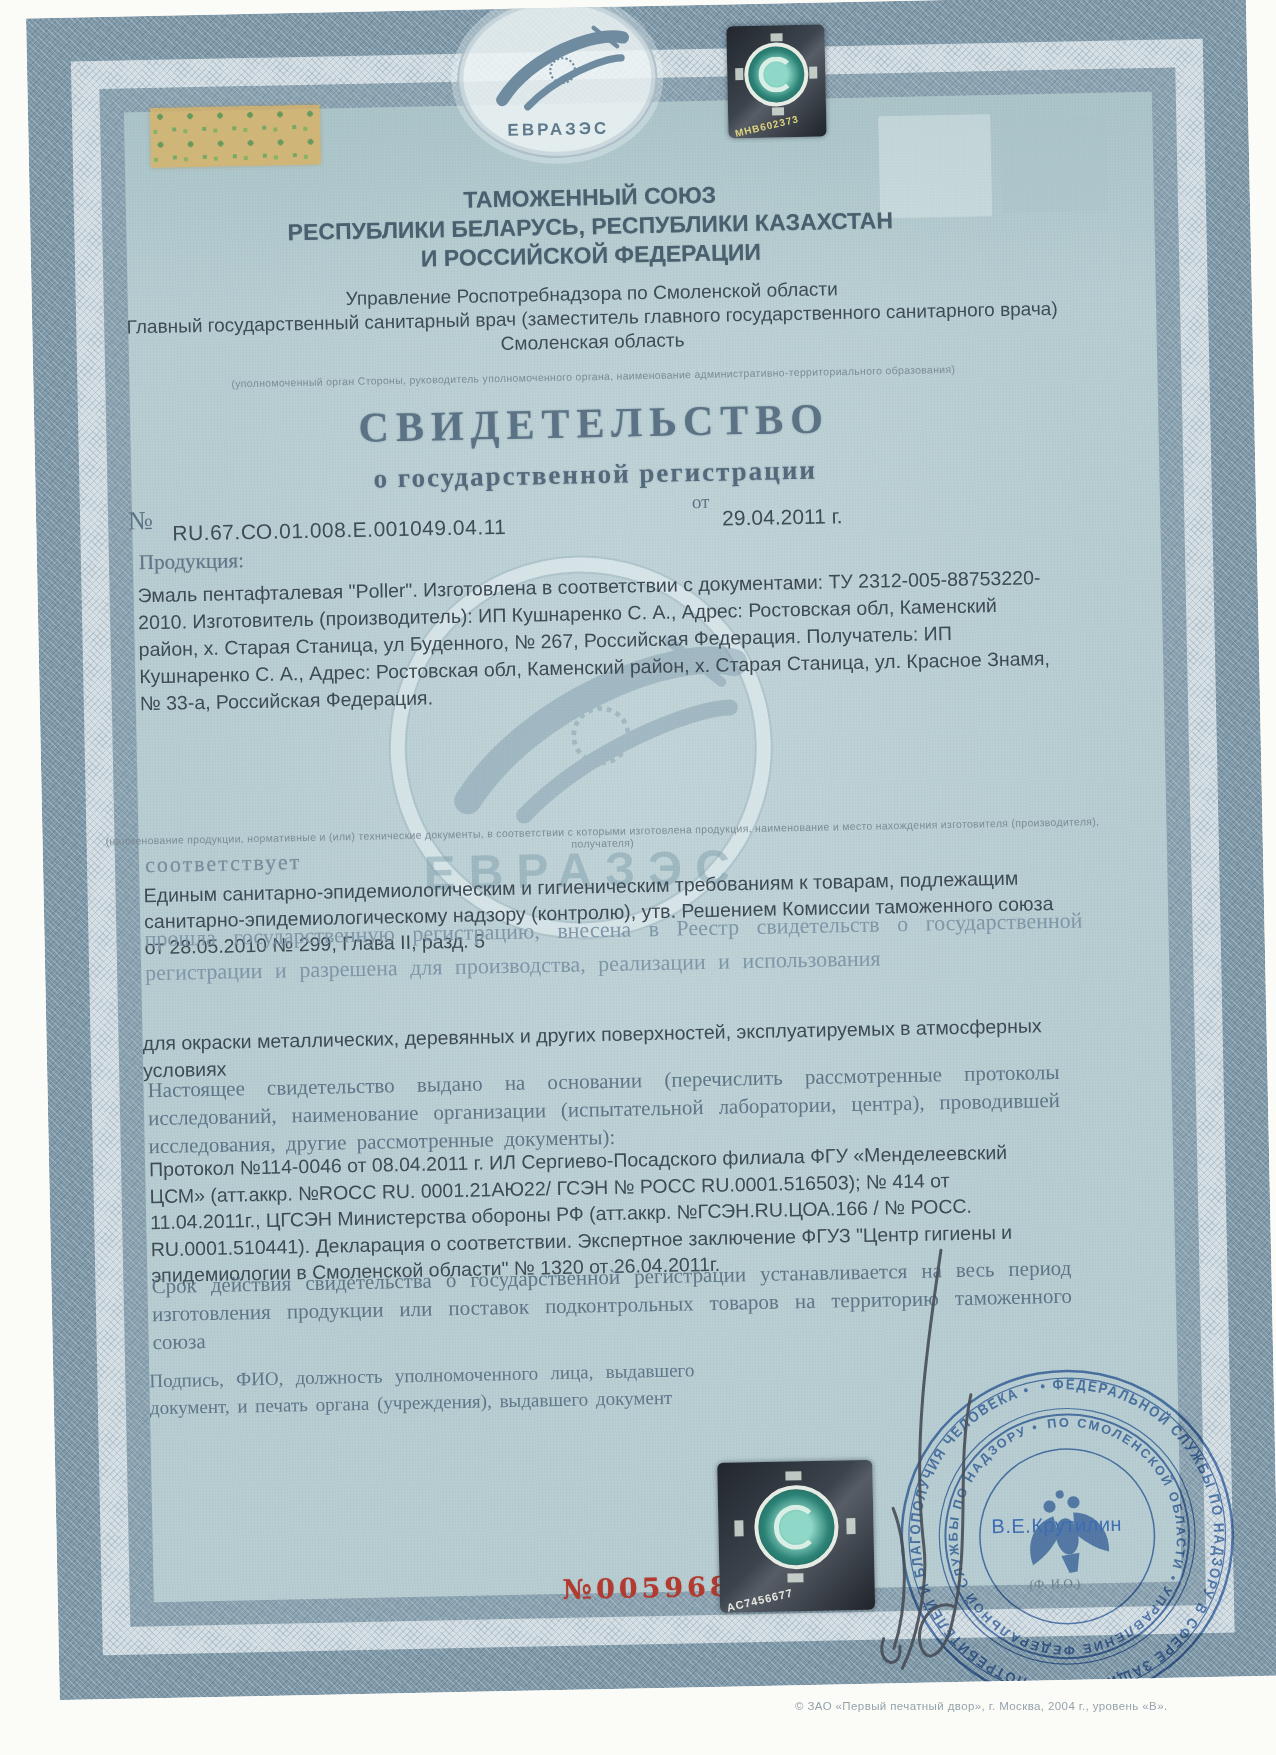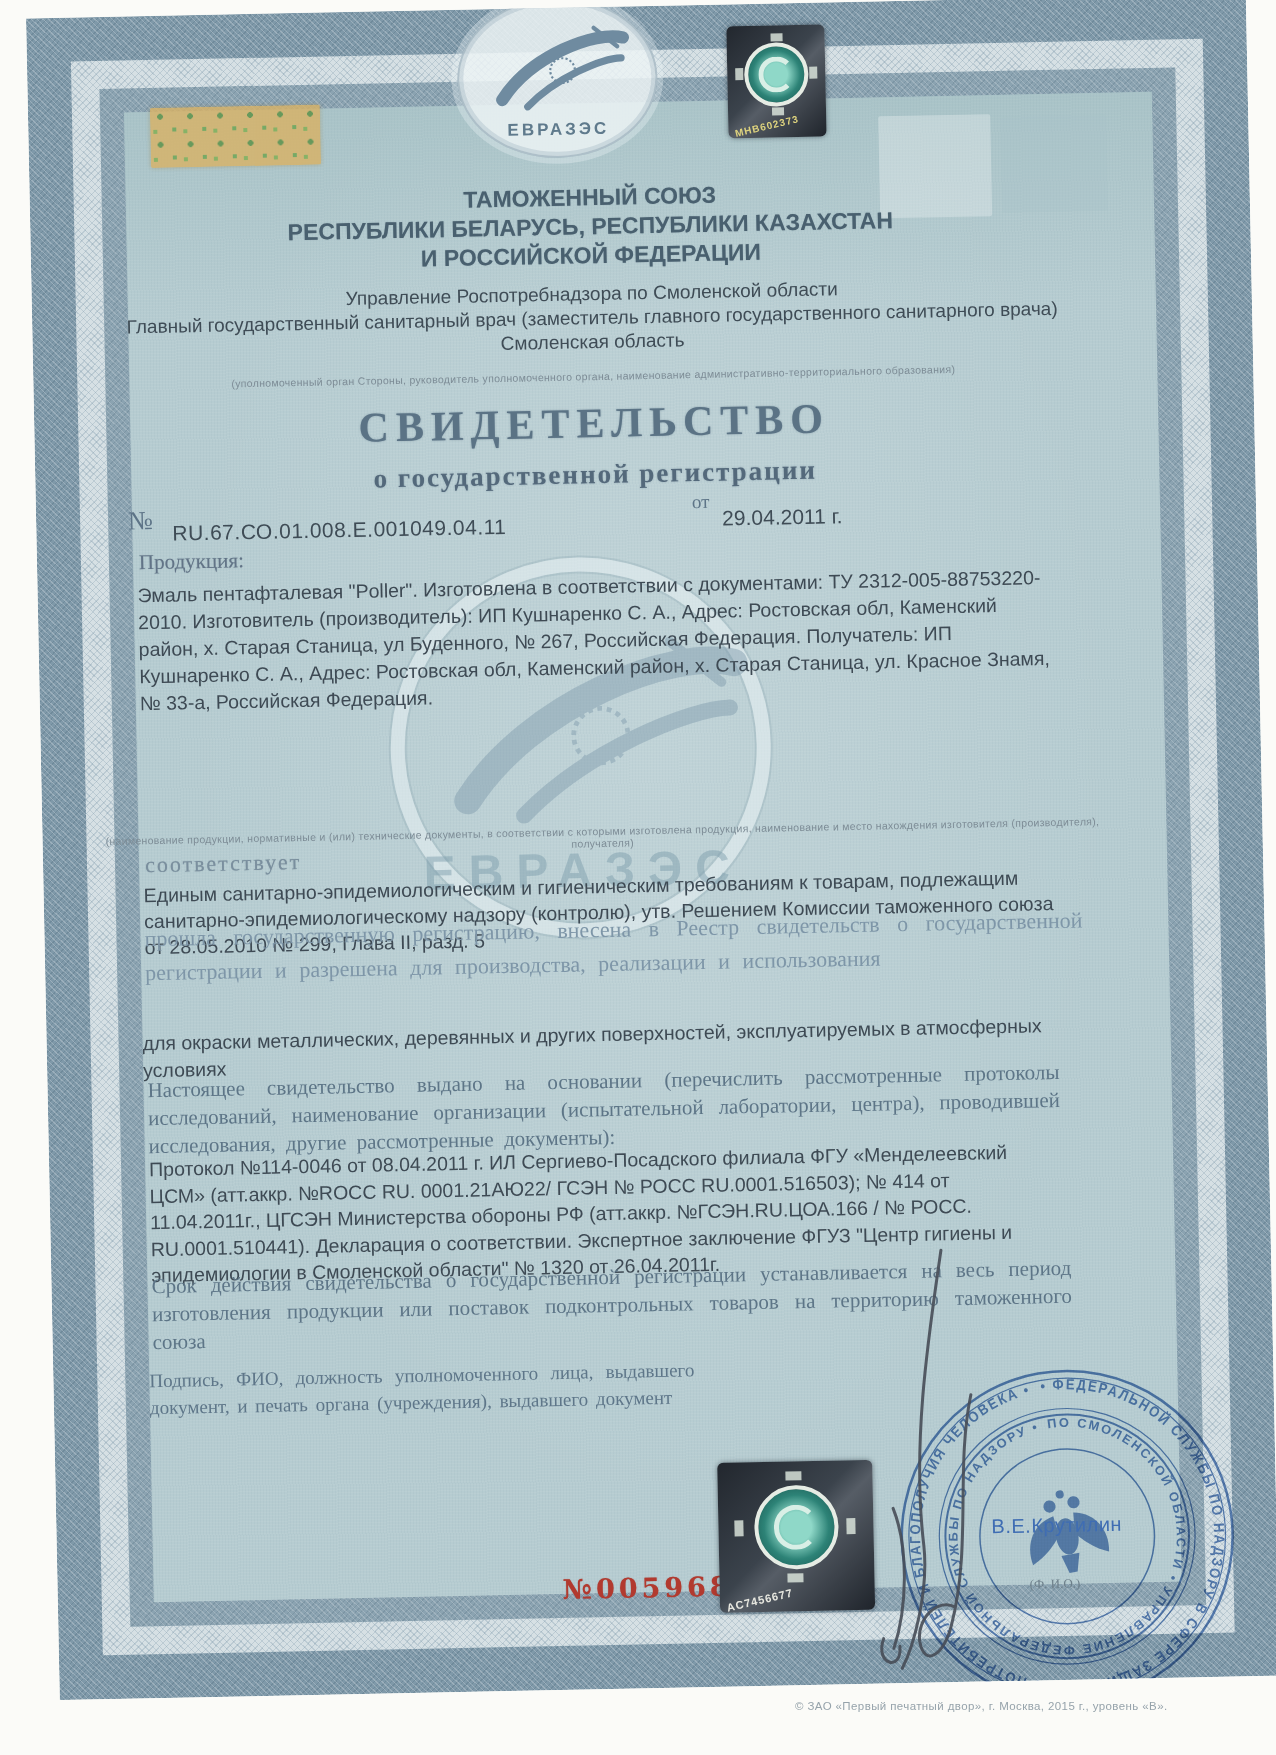--- a/index.html
+++ b/index.html
@@ -273,13 +273,13 @@
       <path d="M122,150 C105,225 120,300 98,380 C90,410 70,422 66,396 C63,372 86,352 102,362"></path>
       <path d="M42,262 C57,302 54,362 40,402"></path>
       <path d="M30,392 C20,418 48,426 46,400"></path>
     </g>
   </svg>
 
   <div class="signer">В.Е.Крутилин</div>
   <div class="fio-note serif">(Ф. И.О.)</div>
 </div>
 
-<div class="footer">© ЗАО «Первый печатный двор», г. Москва, 2015 г., уровень «В».</div>
+<div class="footer">© ЗАО «Первый печатный двор», г. Москва, 2004 г., уровень «В».</div>
 
 </body></html>

